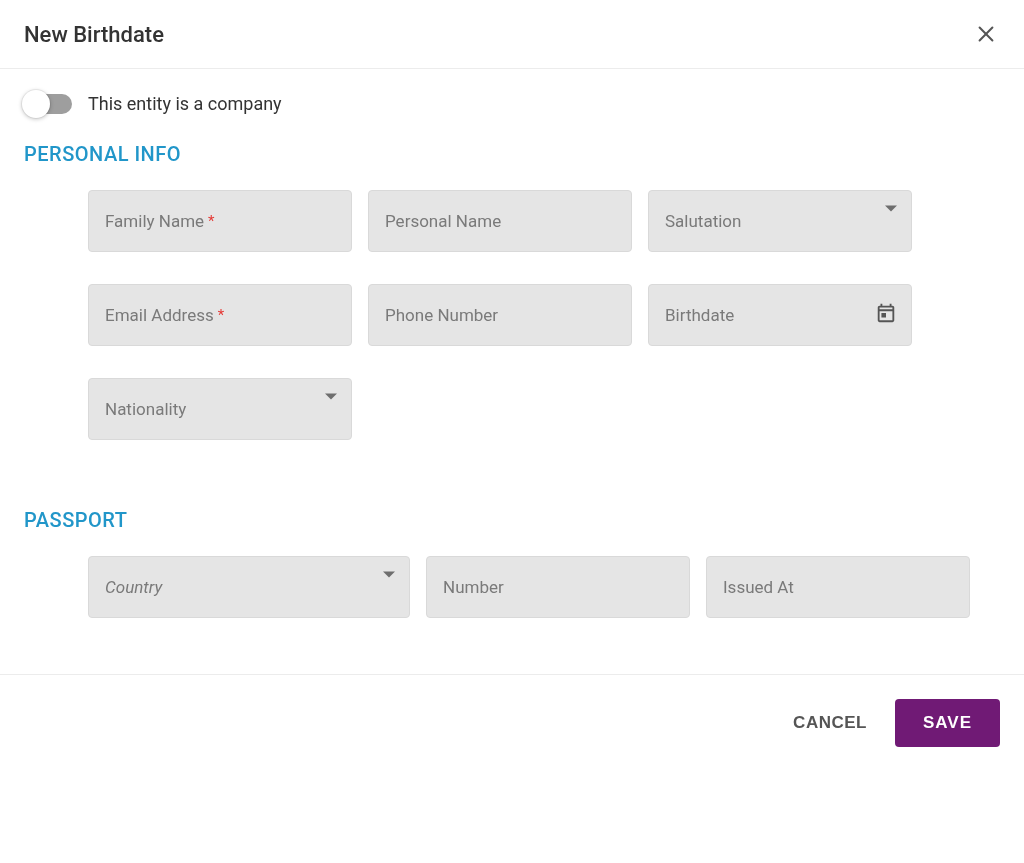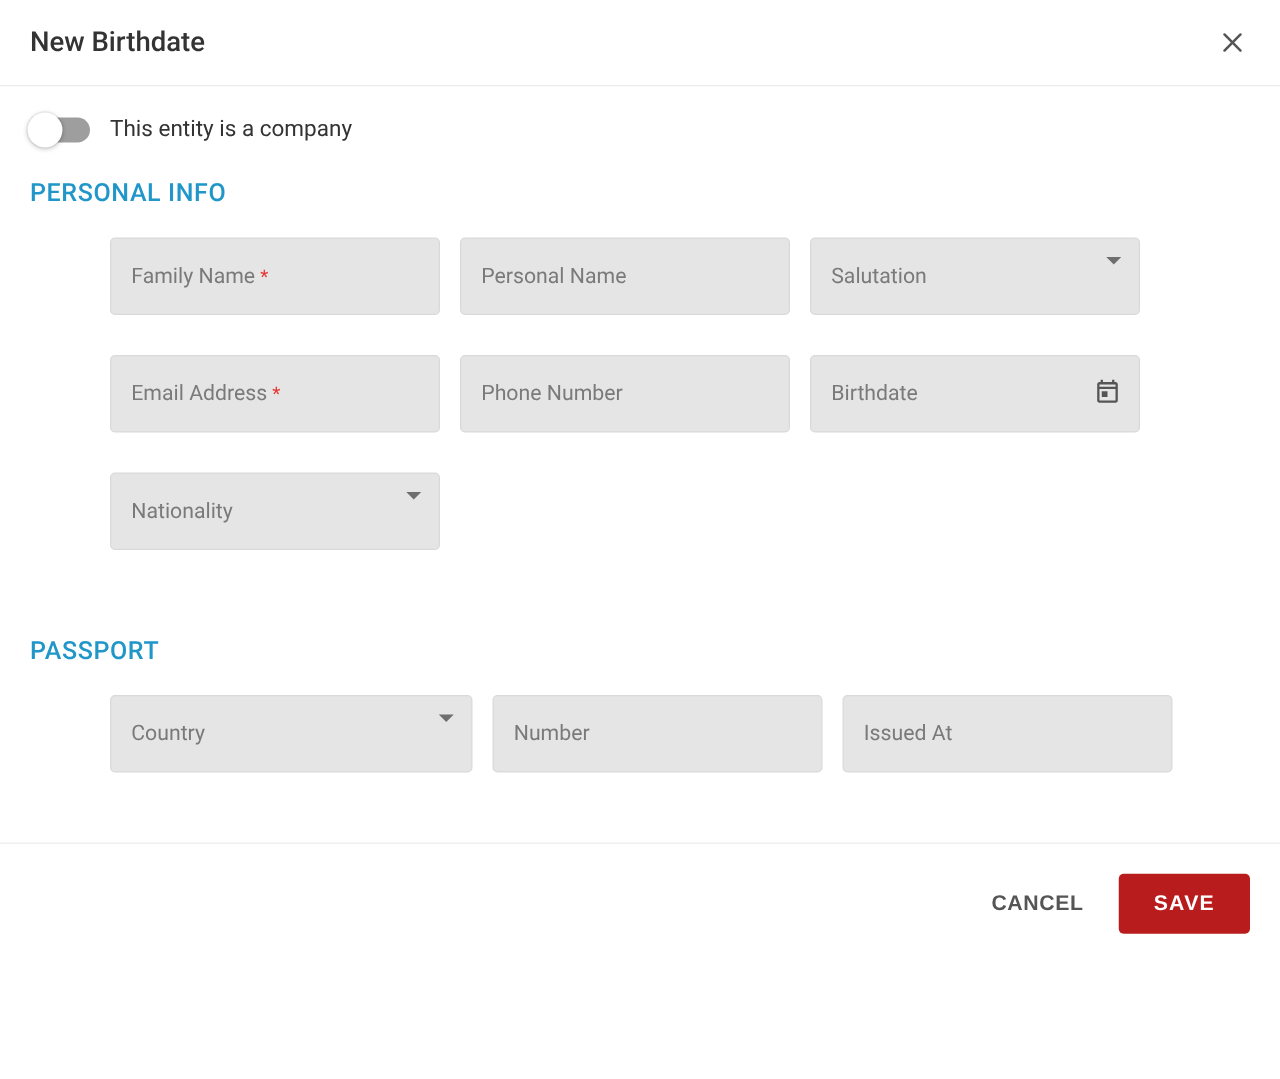--- a/index.html
+++ b/index.html
@@ -72,21 +72,21 @@
     .field {
       position: relative;
       width: 264px; height: 62px;
       border: 1px solid #d9d9d9;
       border-radius: 4px;
       display: flex;
       align-items: center;
       padding: 0 16px;
       background: #e5e5e5;
     }
-    .field.wide { width: 290px; }
+    .field.wide { width: 322px; font-style: italic; }
     .field .label {
       color: #7a7a7a;
       font-size: 17px;
     }
     .field .req {
       color: #e53935;
       margin-left: 4px;
       font-size: 15px;
     }
     .field .trailing-icon {
@@ -119,21 +119,21 @@
       background: none;
       border: none;
       cursor: pointer;
       padding: 8px 4px;
     }
     .btn-save {
       font-size: 17px;
       font-weight: 600;
       letter-spacing: 1px;
       color: #fff;
-      background: #b91c1c;
+      background: #701a75;
       border: none;
       border-radius: 4px;
       padding: 14px 28px;
       cursor: pointer;
     }
   </style>
 </head>
 <body>
 
 <div class="modal-header">

